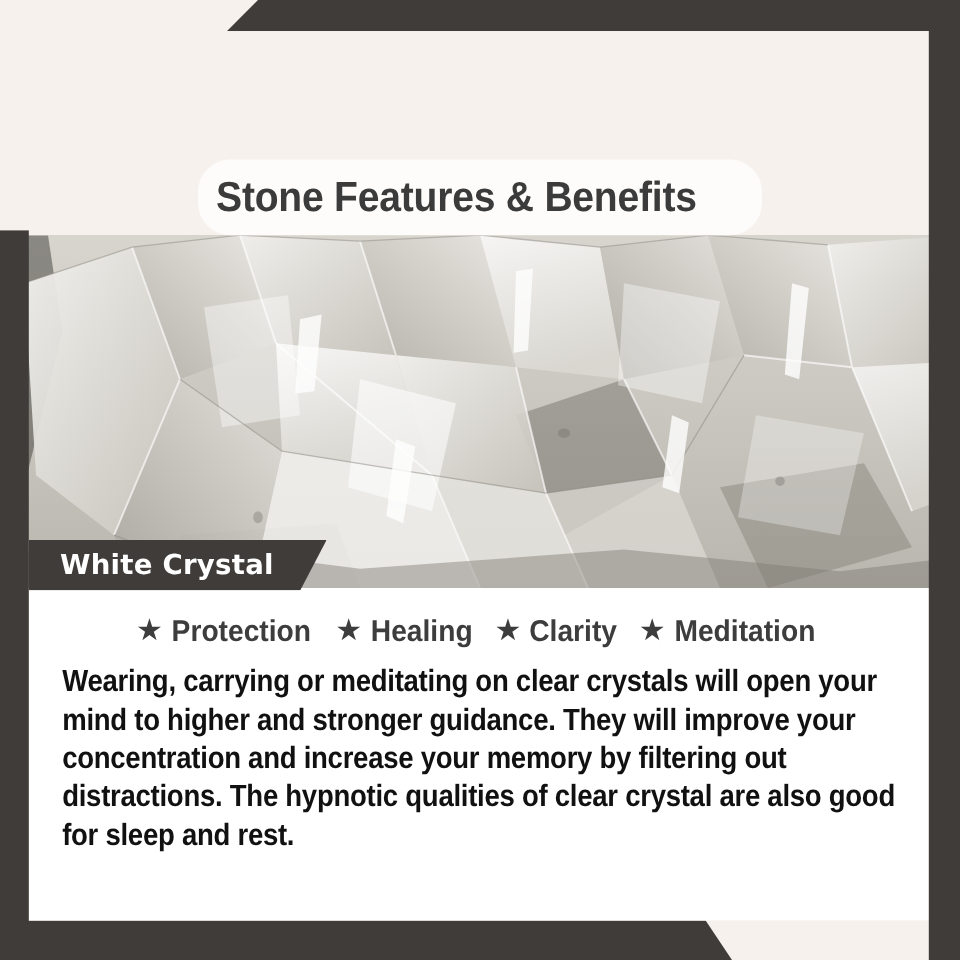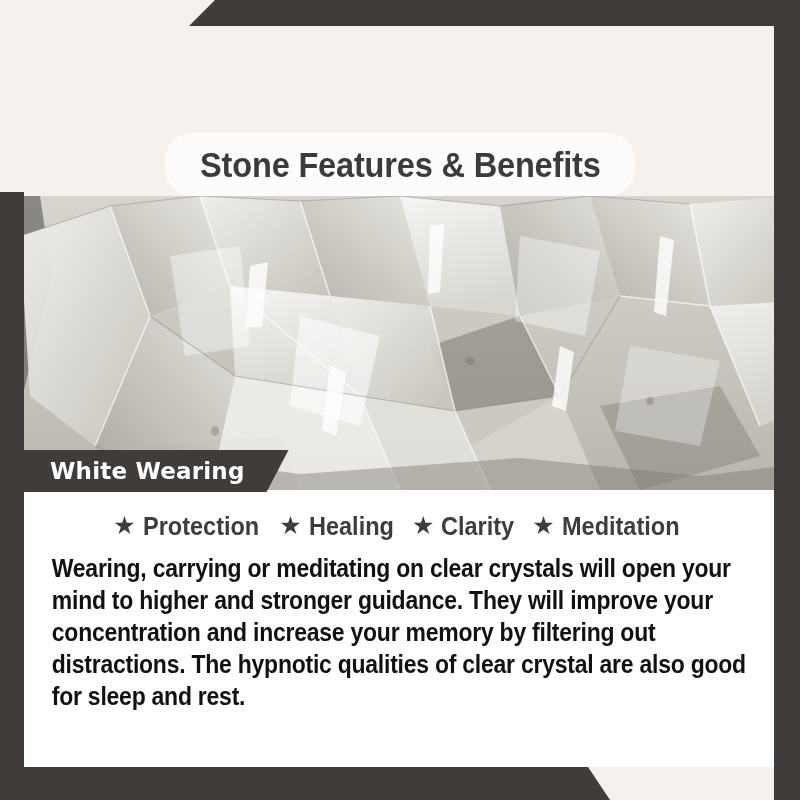--- a/index.html
+++ b/index.html
@@ -52,21 +52,21 @@
     font-family:"Liberation Serif", serif;
     fill:#8a5a32;
     font-size:31px;
     letter-spacing:2.4px;
   }
 
   
   .title-banner {
     position:absolute; top:133px; left:165px; width:470px; height:63px;
     background:#fdfcfb;
-    display:flex; align-items:center; justify-content:center;
+    display:flex; align-items:center; 
     z-index:4;
     border-radius:27px;
   }
   .title-banner h1 {
     font-family:"Liberation Sans Narrow","Liberation Sans", sans-serif;
     font-size:35px; font-weight:bold; color:#3b3b3b;
     letter-spacing:-0.2px; transform:scaleX(0.93); transform-origin:center;
     white-space:nowrap;
   }
 
@@ -219,21 +219,21 @@
         <ellipse cx="215" cy="235" rx="4" ry="5"></ellipse>
         <ellipse cx="470" cy="165" rx="5" ry="4"></ellipse>
         <ellipse cx="650" cy="205" rx="4" ry="4"></ellipse>
       </g>
 
       <path d="M0 265 L120 255 L300 278 L520 262 L700 280 L800 268 L800 294 L0 294 Z" fill="#7e7b74" opacity="0.45"></path>
     </svg>
   </div>
 
   <div class="stone-tag">
-    <span>White Wearing</span>
+    <span>White Crystal</span>
   </div>
 
   <div class="content">
 
     <div class="benefits">
       <div class="benefit">
         <span class="star">★</span>
         <span class="blabel">Protection</span>
       </div>
       <div class="benefit">

